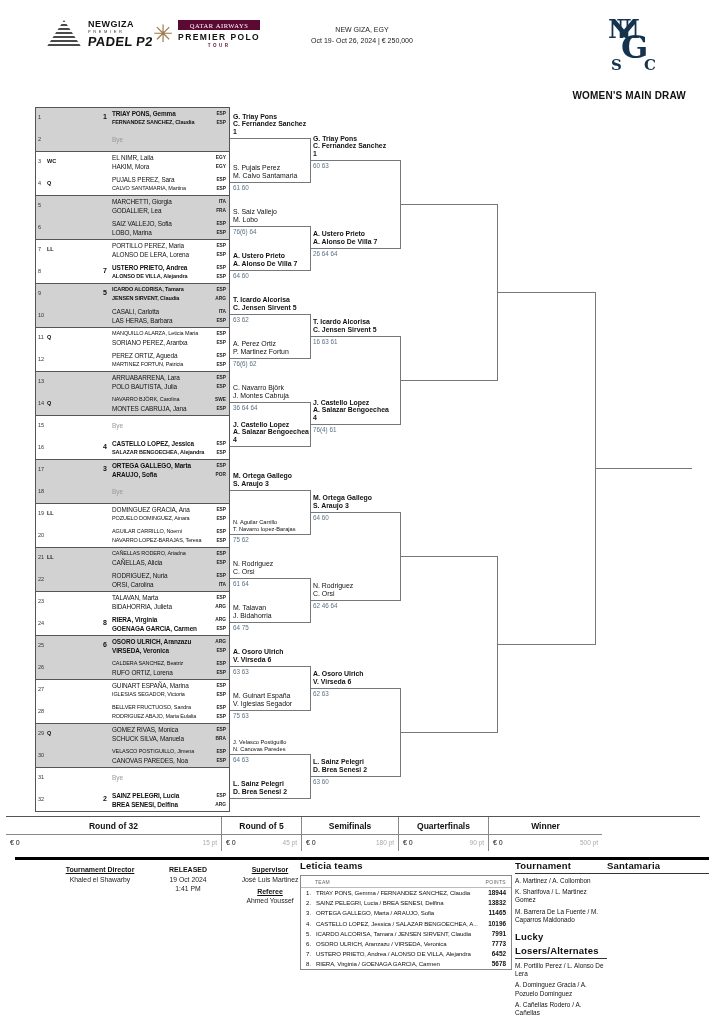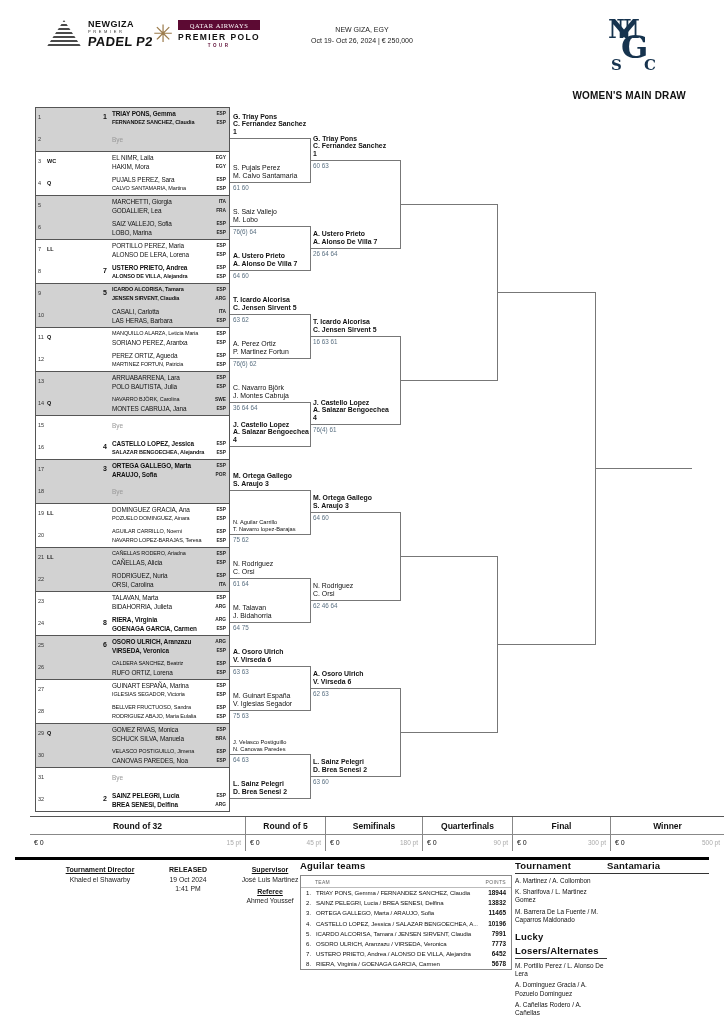--- a/index.html
+++ b/index.html
@@ -41,21 +41,21 @@
   .pname.sm{font-size:5.5px;}
   .pname.b{font-weight:bold;}
   .ccode{position:absolute;left:200px;width:26px;text-align:right;font-size:4.8px;font-weight:bold;color:#222;}
   .byelbl{position:absolute;left:112px;font-size:6.5px;color:#999;}
   .hline,.vline{position:absolute;background:#777;}
   .slot{position:absolute;line-height:7.8px;font-size:6.9px;white-space:nowrap;}
   .slot.b{font-weight:bold;}
   .slot.sm{font-size:5.7px;line-height:6.4px;}
   .score{position:absolute;font-size:6.3px;color:#5b7183;white-space:nowrap;}
   
-  .ptable{left:30px;top:816px;width:694px;display:flex;border-top:1px solid #555;}
+  .ptable{left:6px;top:816px;width:694px;display:flex;border-top:1px solid #555;}
   .pcell{box-sizing:border-box;border-left:1px solid #888;}
   .pcell:first-child{border-left:none;}
   .plabel{font-size:8.5px;font-weight:bold;text-align:center;padding:4px 0 3px;border-bottom:1px solid #888;}
   .pvals{display:flex;justify-content:space-between;align-items:center;padding:4px 4px 5px;}
   .pmoney{font-size:7px;color:#111;}
   .ppts{font-size:6.5px;color:#aaa;}
   .thickline{left:15px;top:857px;width:694px;height:2.5px;background:#000;}
   
   .offblock{text-align:center;}
   .offhead{font-size:7px;font-weight:bold;text-decoration:underline;}
@@ -486,27 +486,20 @@
           <span class="ppts">180 pt</span>
         </div>
     </div>
     <div class="pcell" style="width:90px">
       <div class="plabel">Quarterfinals</div>
       <div class="pvals">
           <span class="pmoney">€ 0</span>
           <span class="ppts">90 pt</span>
         </div>
     </div>
-    <div class="pcell" style="width:98px">
-      <div class="plabel">Final</div>
-      <div class="pvals">
-          <span class="pmoney">€ 0</span>
-          <span class="ppts">300 pt</span>
-        </div>
-    </div>
     <div class="pcell" style="width:114px">
       <div class="plabel">Winner</div>
       <div class="pvals">
           <span class="pmoney">€ 0</span>
           <span class="ppts">500 pt</span>
         </div>
     </div>
   </div>
   <div class="abs thickline"></div>
 
@@ -519,21 +512,21 @@
     <div class="offname">19 Oct 2024</div>
     <div class="offname">1:41 PM</div>
   </div>
   <div class="abs offblock" style="left:226px;top:866px;width:88px;">
     <div class="offhead">Supervisor</div>
     <div class="offname">José Luis Martinez</div>
     <div class="offhead" style="margin-top:5px;">Referee</div>
     <div class="offname">Ahmed Youssef</div>
   </div>
 
-  <div class="abs secthead" style="left:300px;top:860px;">Aguilar teams</div>
+  <div class="abs secthead" style="left:300px;top:860px;">Leticia teams</div>
   <div class="abs stable">
     <div class="sthead">
       <span>TEAM</span>
       <span>POINTS</span>
     </div>
     <div id="seed-rows">
         <div class="srow">
           <span class="srank">1.</span>
           <span class="steam">TRIAY PONS, Gemma / FERNANDEZ SANCHEZ, Claudia</span>
           <span class="spts">18944</span>

